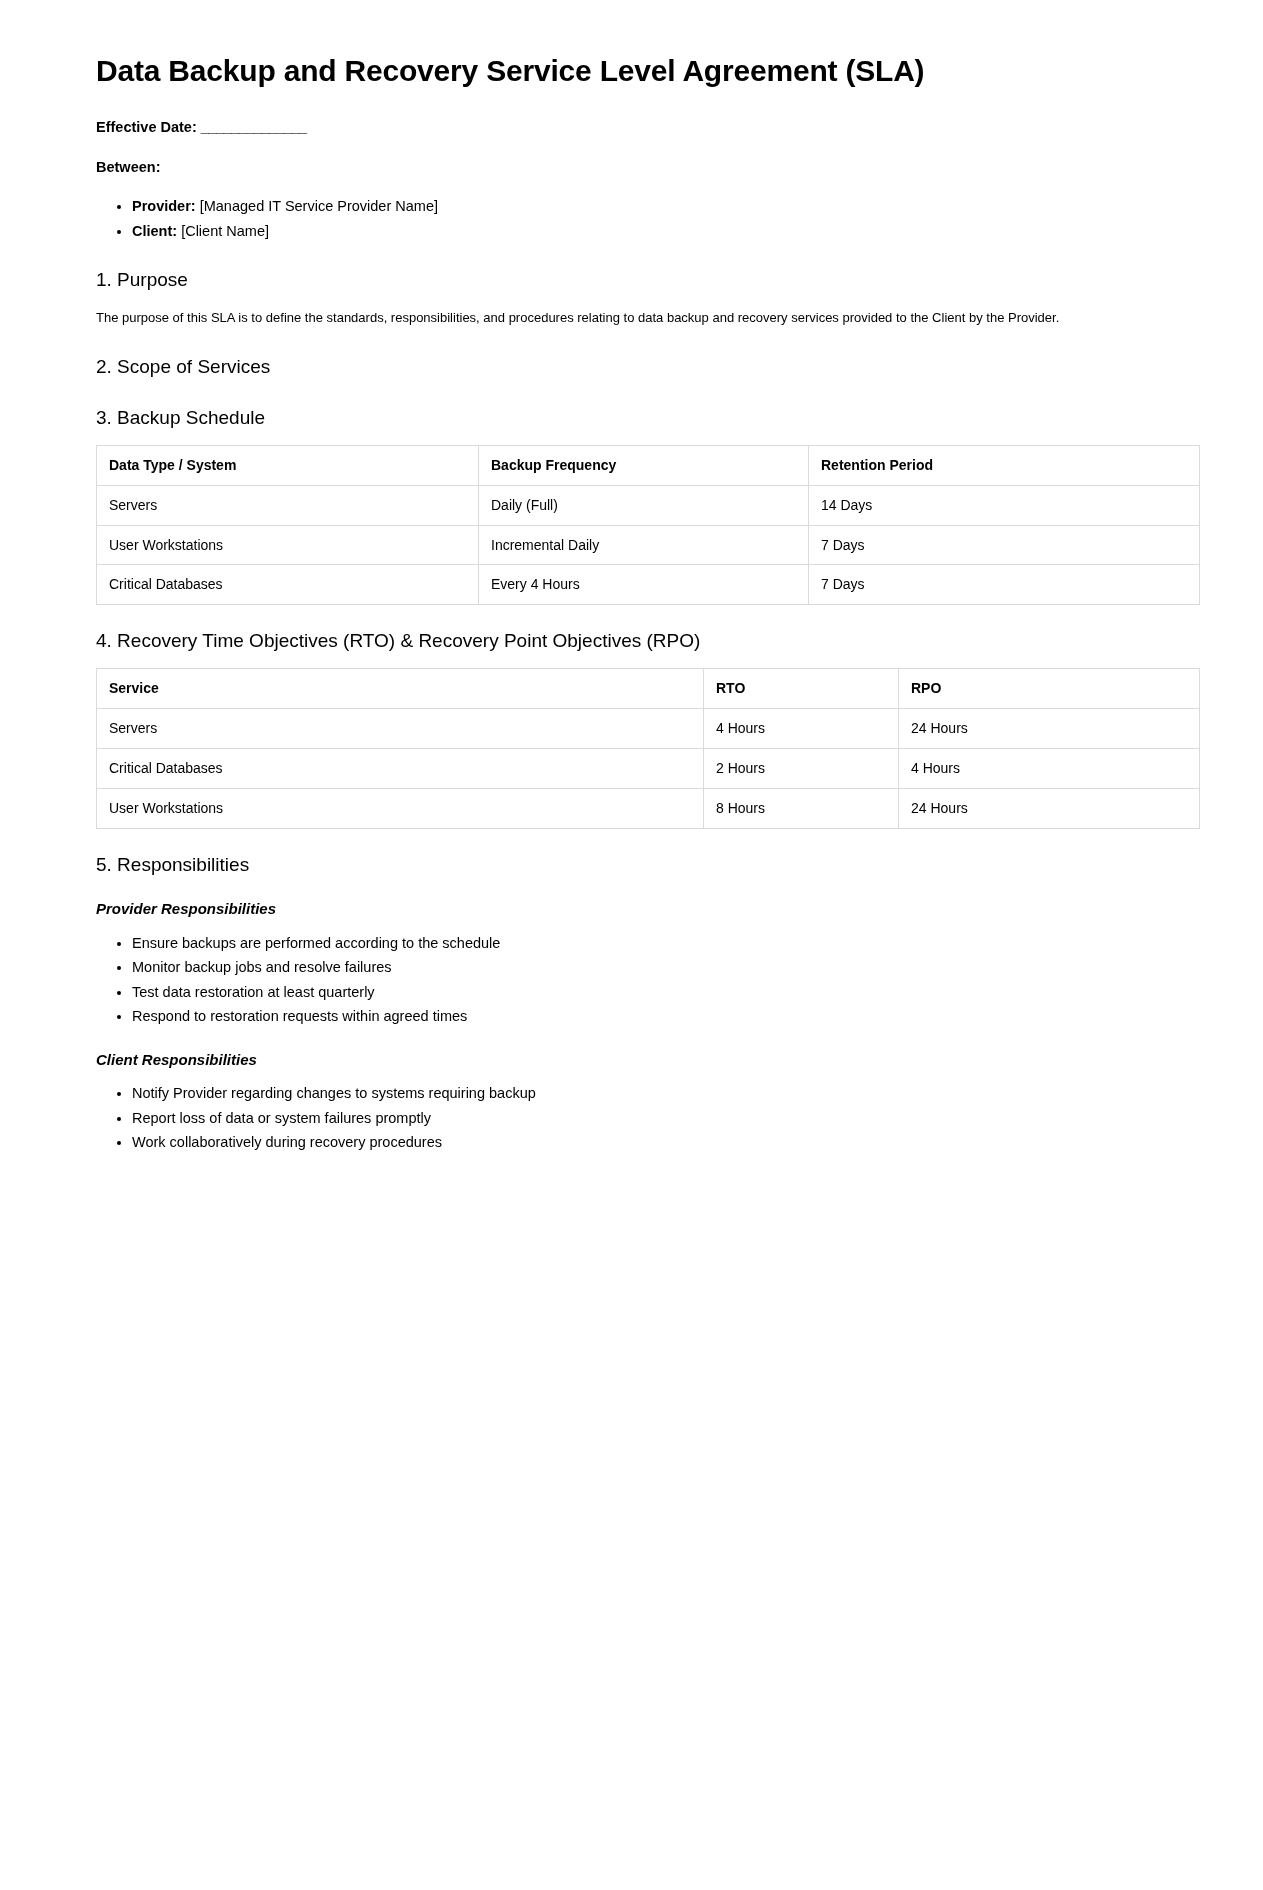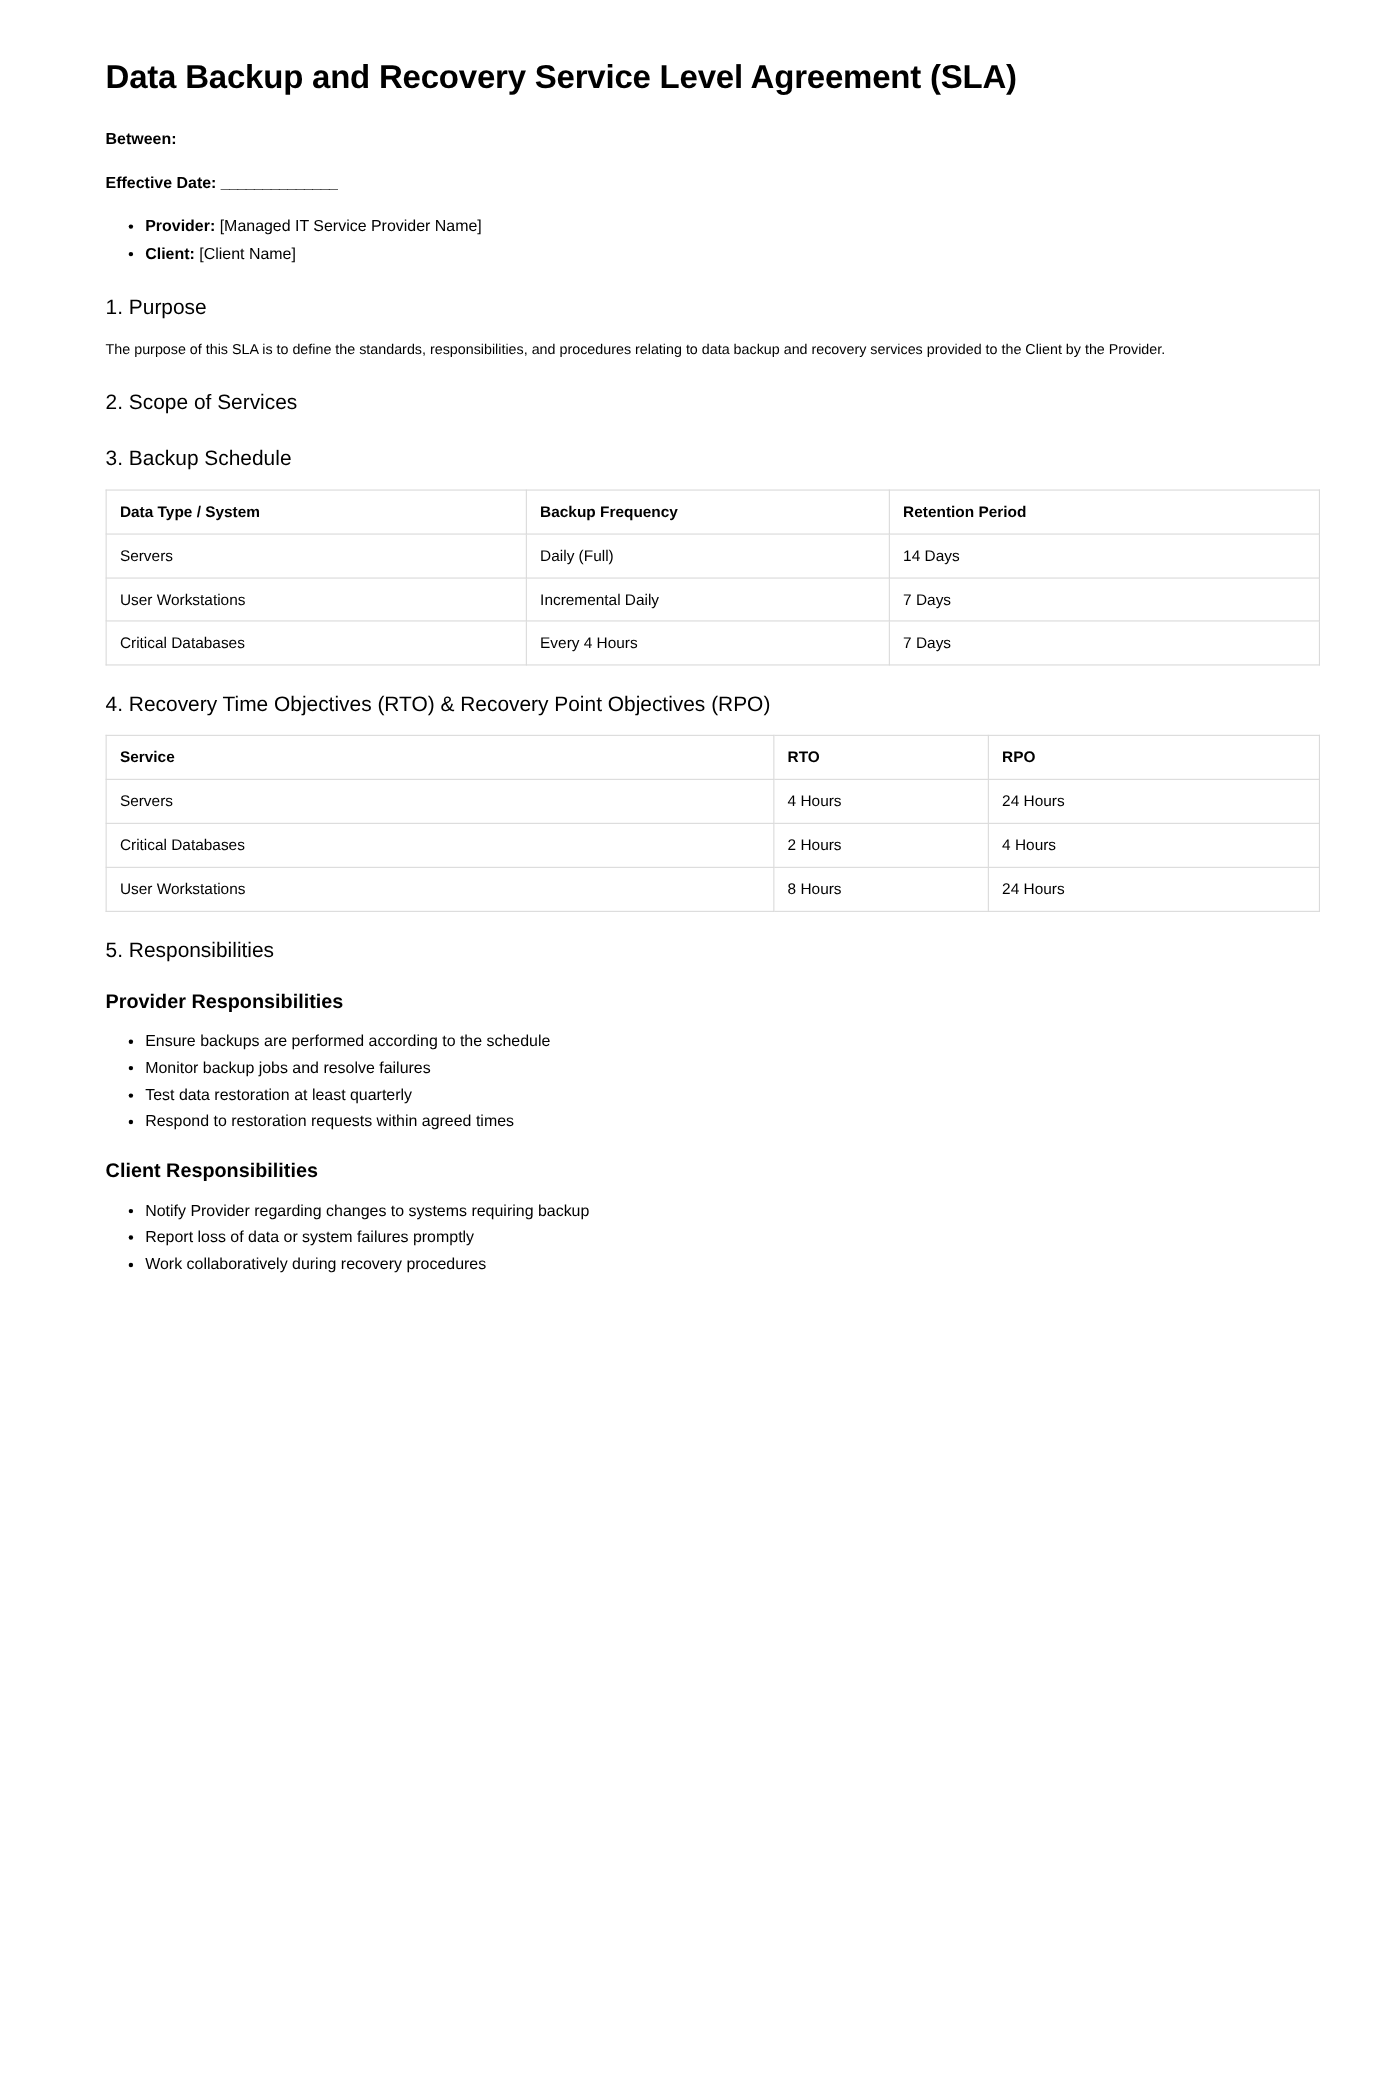--- a/index.html
+++ b/index.html
@@ -71,24 +71,25 @@
     font-size: 19px;
     font-weight: normal;
     line-height: 1.3;
     margin: 26px 0 14px 0;
   }
   h2.sec.tight {
     margin-top: 24px;
   }
 
   h3.subsec {
-    font-size: 18px;
+    font-size: 15px;
     font-weight: bold;
     line-height: 1.3;
     margin: 22px 0 14px 0;
+    font-style: italic;
   }
 
   p.para {
     font-size: 13px;
     line-height: 1.72;
     margin: 0 0 10px 0;
     max-width: 1105px;
   }
 
   table.doc-table {
@@ -128,26 +129,26 @@
 </style>
 </head>
 <body>
 
 <div class="page">
   <div class="doc-clip">
     <div class="doc-body">
 
       <h1 class="doc-title">Data Backup and Recovery Service Level Agreement (SLA)</h1>
 
-      <p class="meta">Between:</p>
-
       <p class="meta">
         <span>Effective Date:</span>
         <span class="uline">______________</span>
       </p>
+
+      <p class="meta">Between:</p>
 
       <ul class="doclist">
         <li>
           <span class="lead">Provider:</span>
           <span>[Managed IT Service Provider Name]</span>
         </li>
         <li>
           <span class="lead">Client:</span>
           <span>[Client Name]</span>
         </li>

